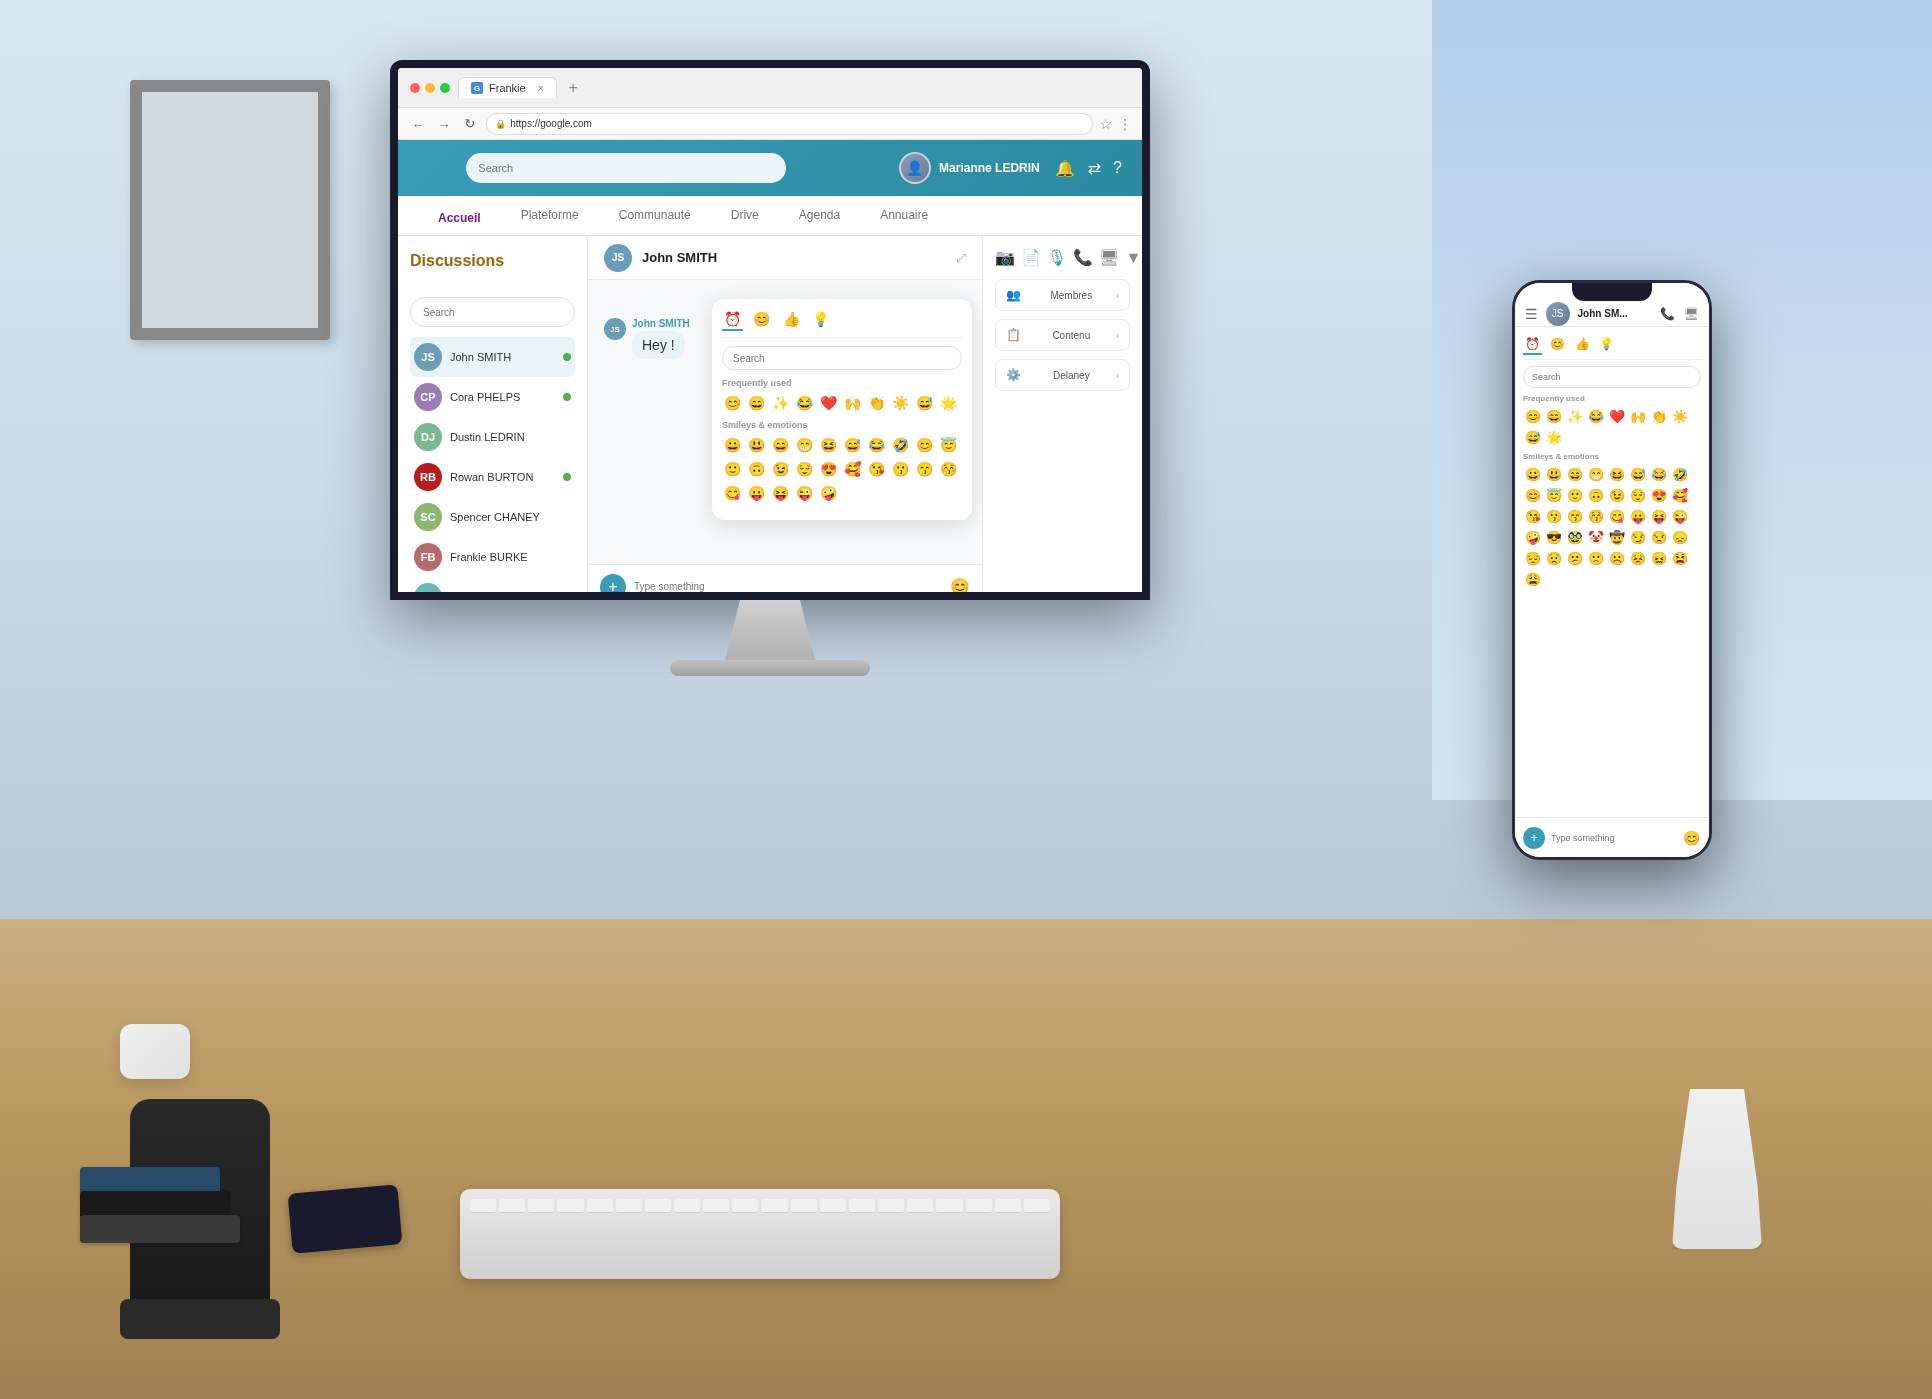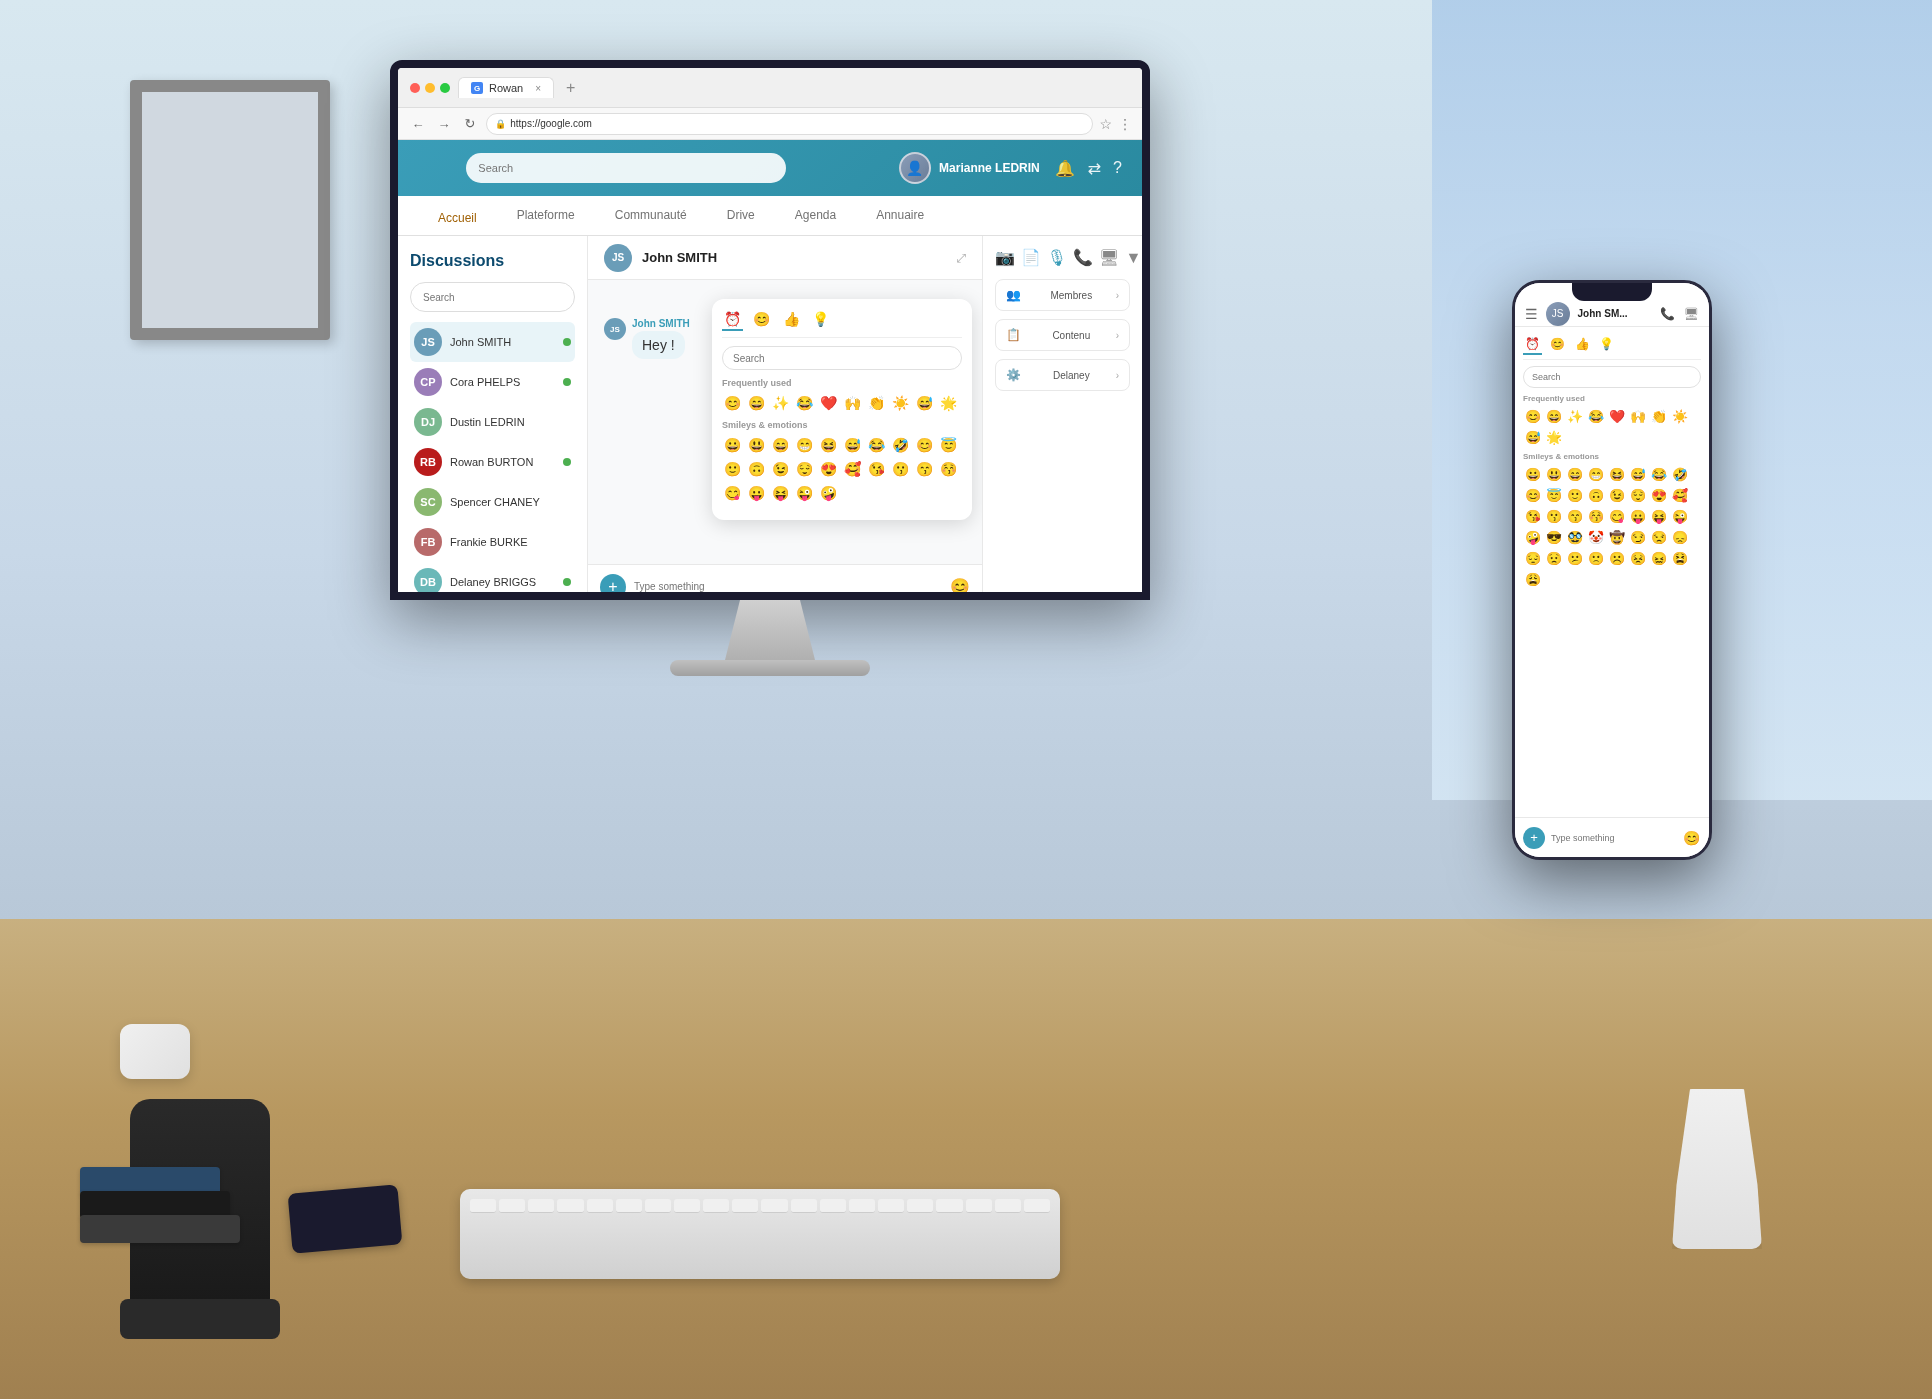--- a/index.html
+++ b/index.html
@@ -258,23 +258,23 @@
       height: 40px;
       display: flex;
       align-items: center;
       font-size: 12px;
       color: #737373;
       cursor: pointer;
       border-bottom: 2px solid transparent;
     }
 
     .nav-item.active {
-      color: #a16207;
+      color: #701a75;
       border-bottom-color: #3a9db8;
-      font-weight: 400;
+      font-weight: 700;
       margin-top: 7px;
     }
 
     
     .app-content {
       display: flex;
       height: calc(540px - 40px - 32px - 40px - 56px);
       background: #f5f5f5;
     }
 
@@ -283,22 +283,22 @@
       width: 190px;
       background: #fff;
       border-right: 1px solid #e8e8e8;
       overflow-y: auto;
       padding: 16px 12px;
     }
 
     .sidebar-title {
       font-size: 16px;
       font-weight: 700;
-      color: #0c4a6e;
-      margin-bottom: 12px;
+      color: #a16207;
+      margin-bottom: 27px;
     }
 
     .sidebar-search {
       width: 100%;
       height: 30px;
       border: 1px solid #ddd;
       border-radius: 15px;
       padding: 0 12px;
       font-size: 10px;
       color: #999;
@@ -921,21 +921,21 @@
     <div class="browser-chrome">
       <div class="browser-dots">
         <div class="dot dot-red"></div>
         <div class="dot dot-yellow"></div>
         <div class="dot dot-green"></div>
       </div>
       <div class="browser-tab">
         <div class="tab-favicon">
           <span>G</span>
         </div>
-        <span>Rowan</span>
+        <span>Frankie</span>
         <span style="font-size:10px;color:#888;margin-left:6px;">×</span>
       </div>
       <span class="tab-plus">+</span>
     </div>
 
     <div class="browser-nav">
       <div class="nav-btn">←</div>
       <div class="nav-btn">→</div>
       <div class="nav-btn">↻</div>
       <div class="address-bar">

